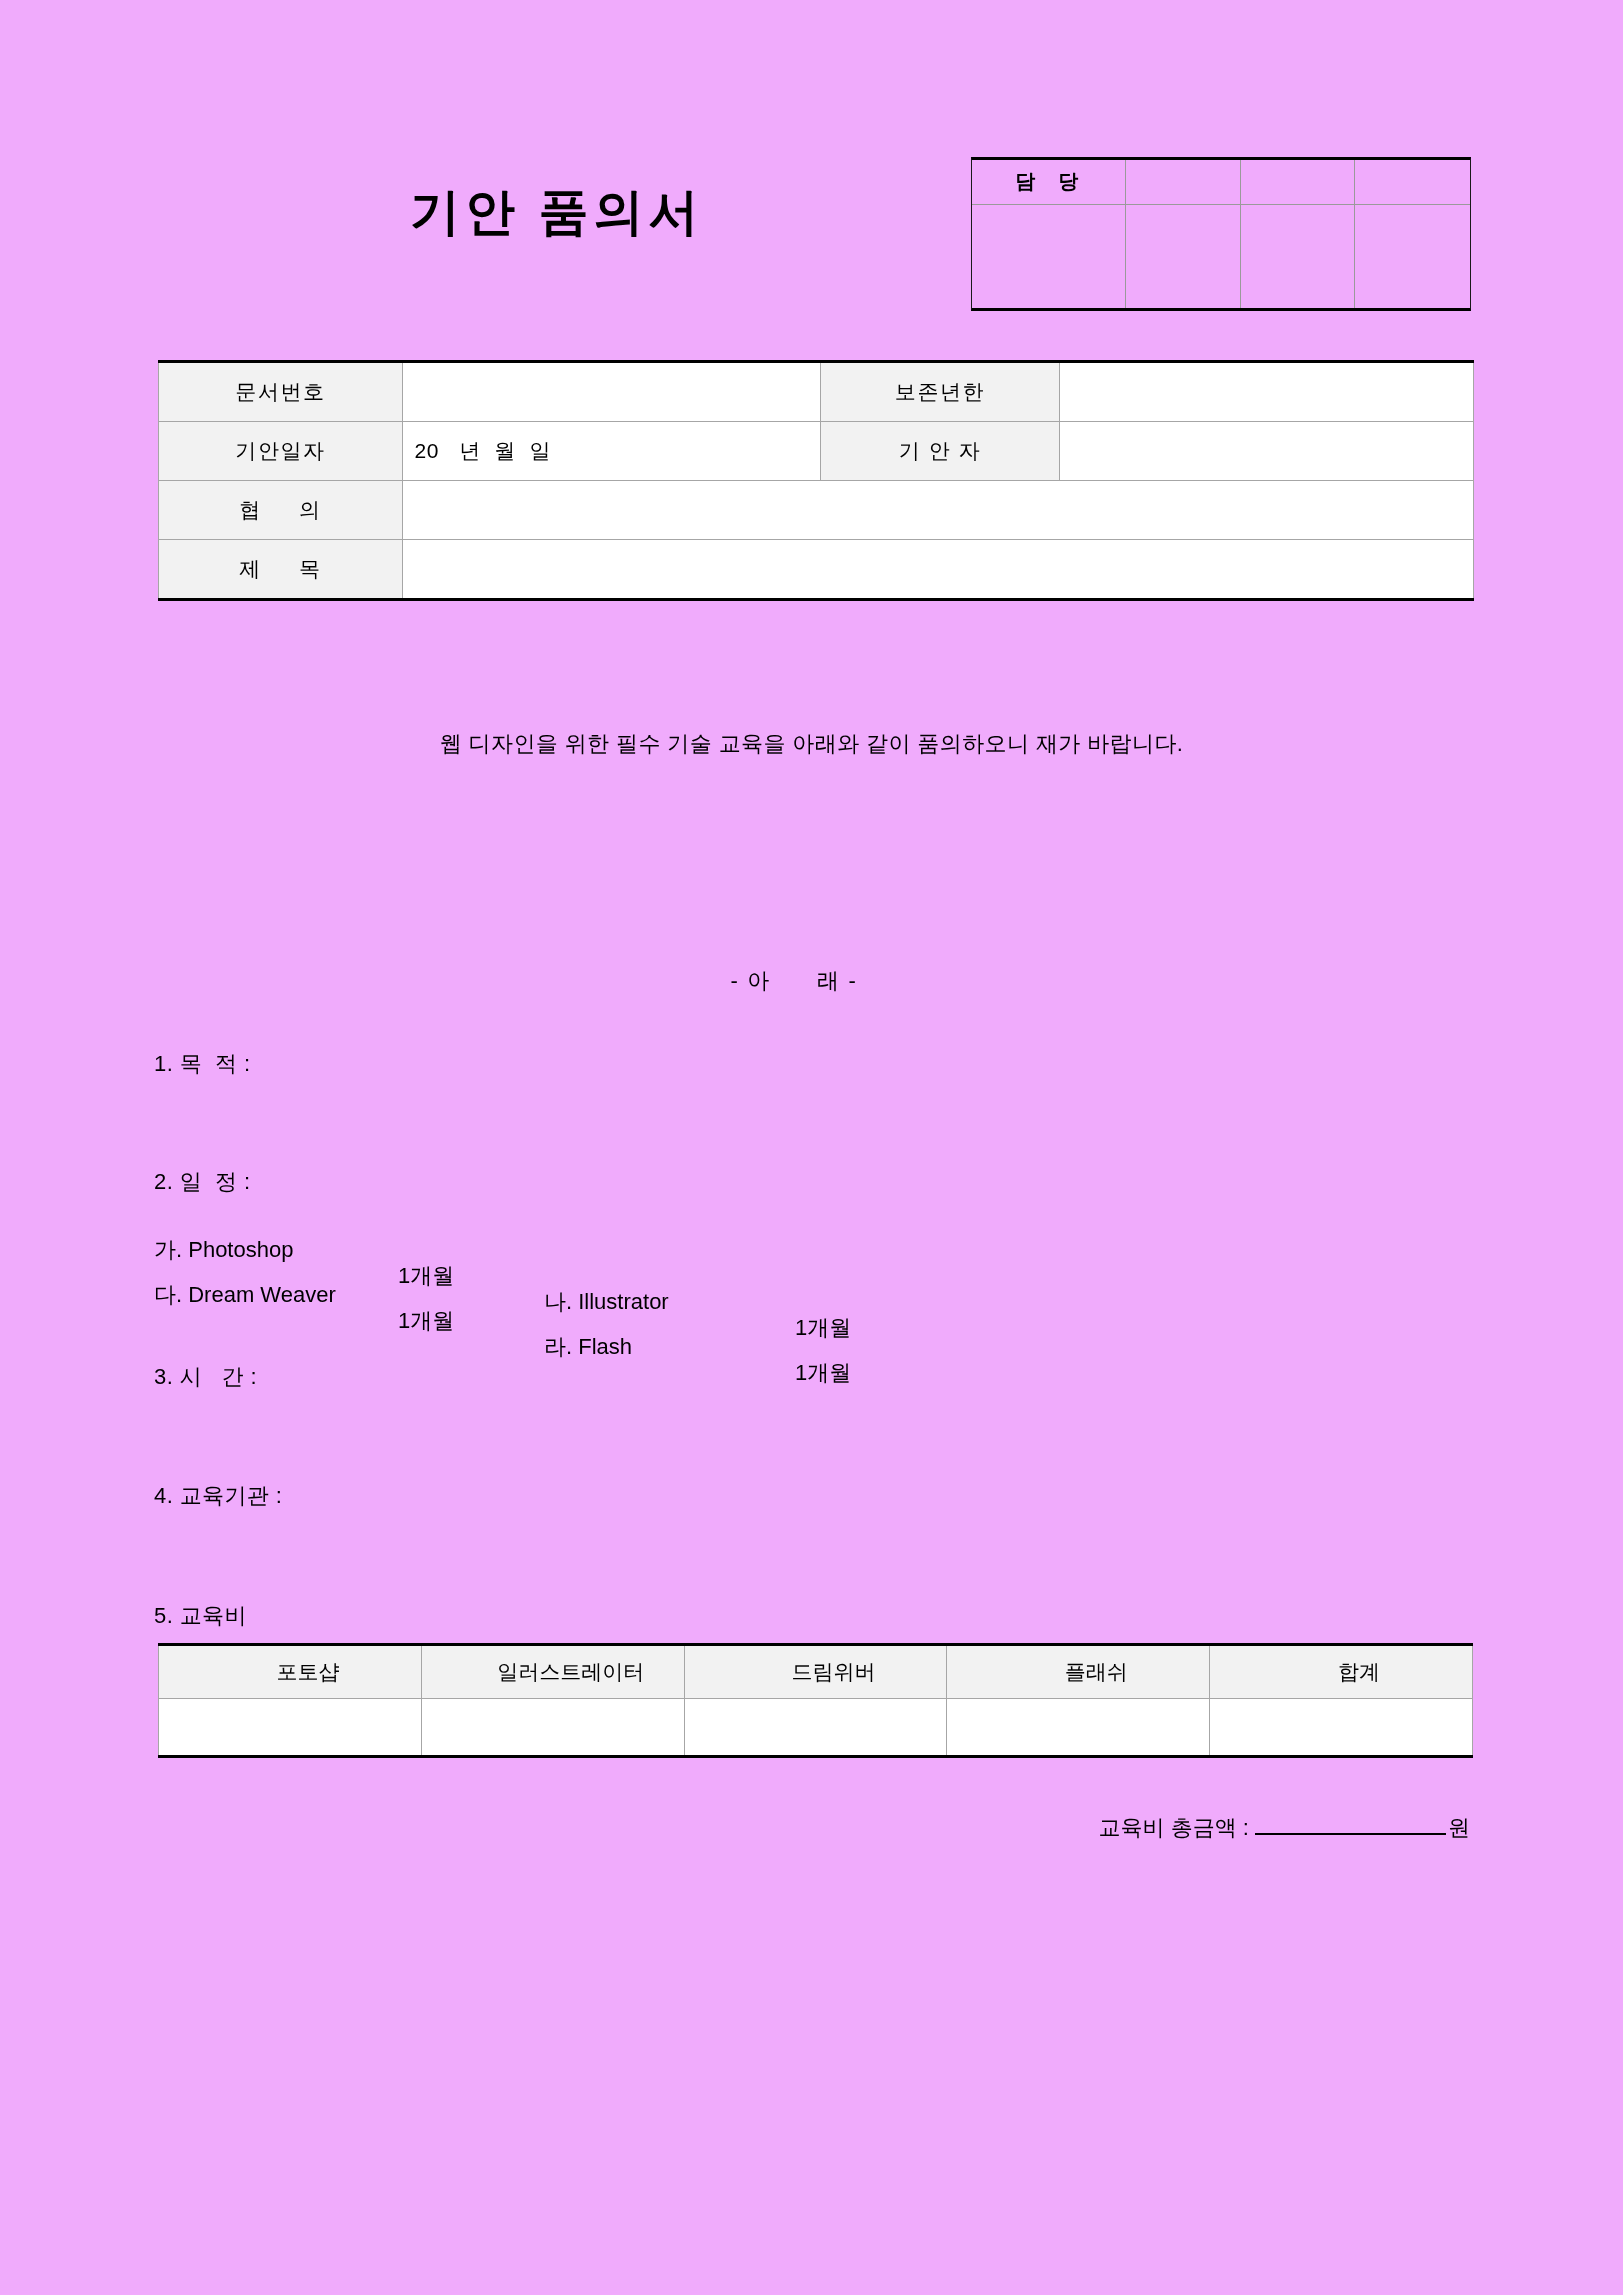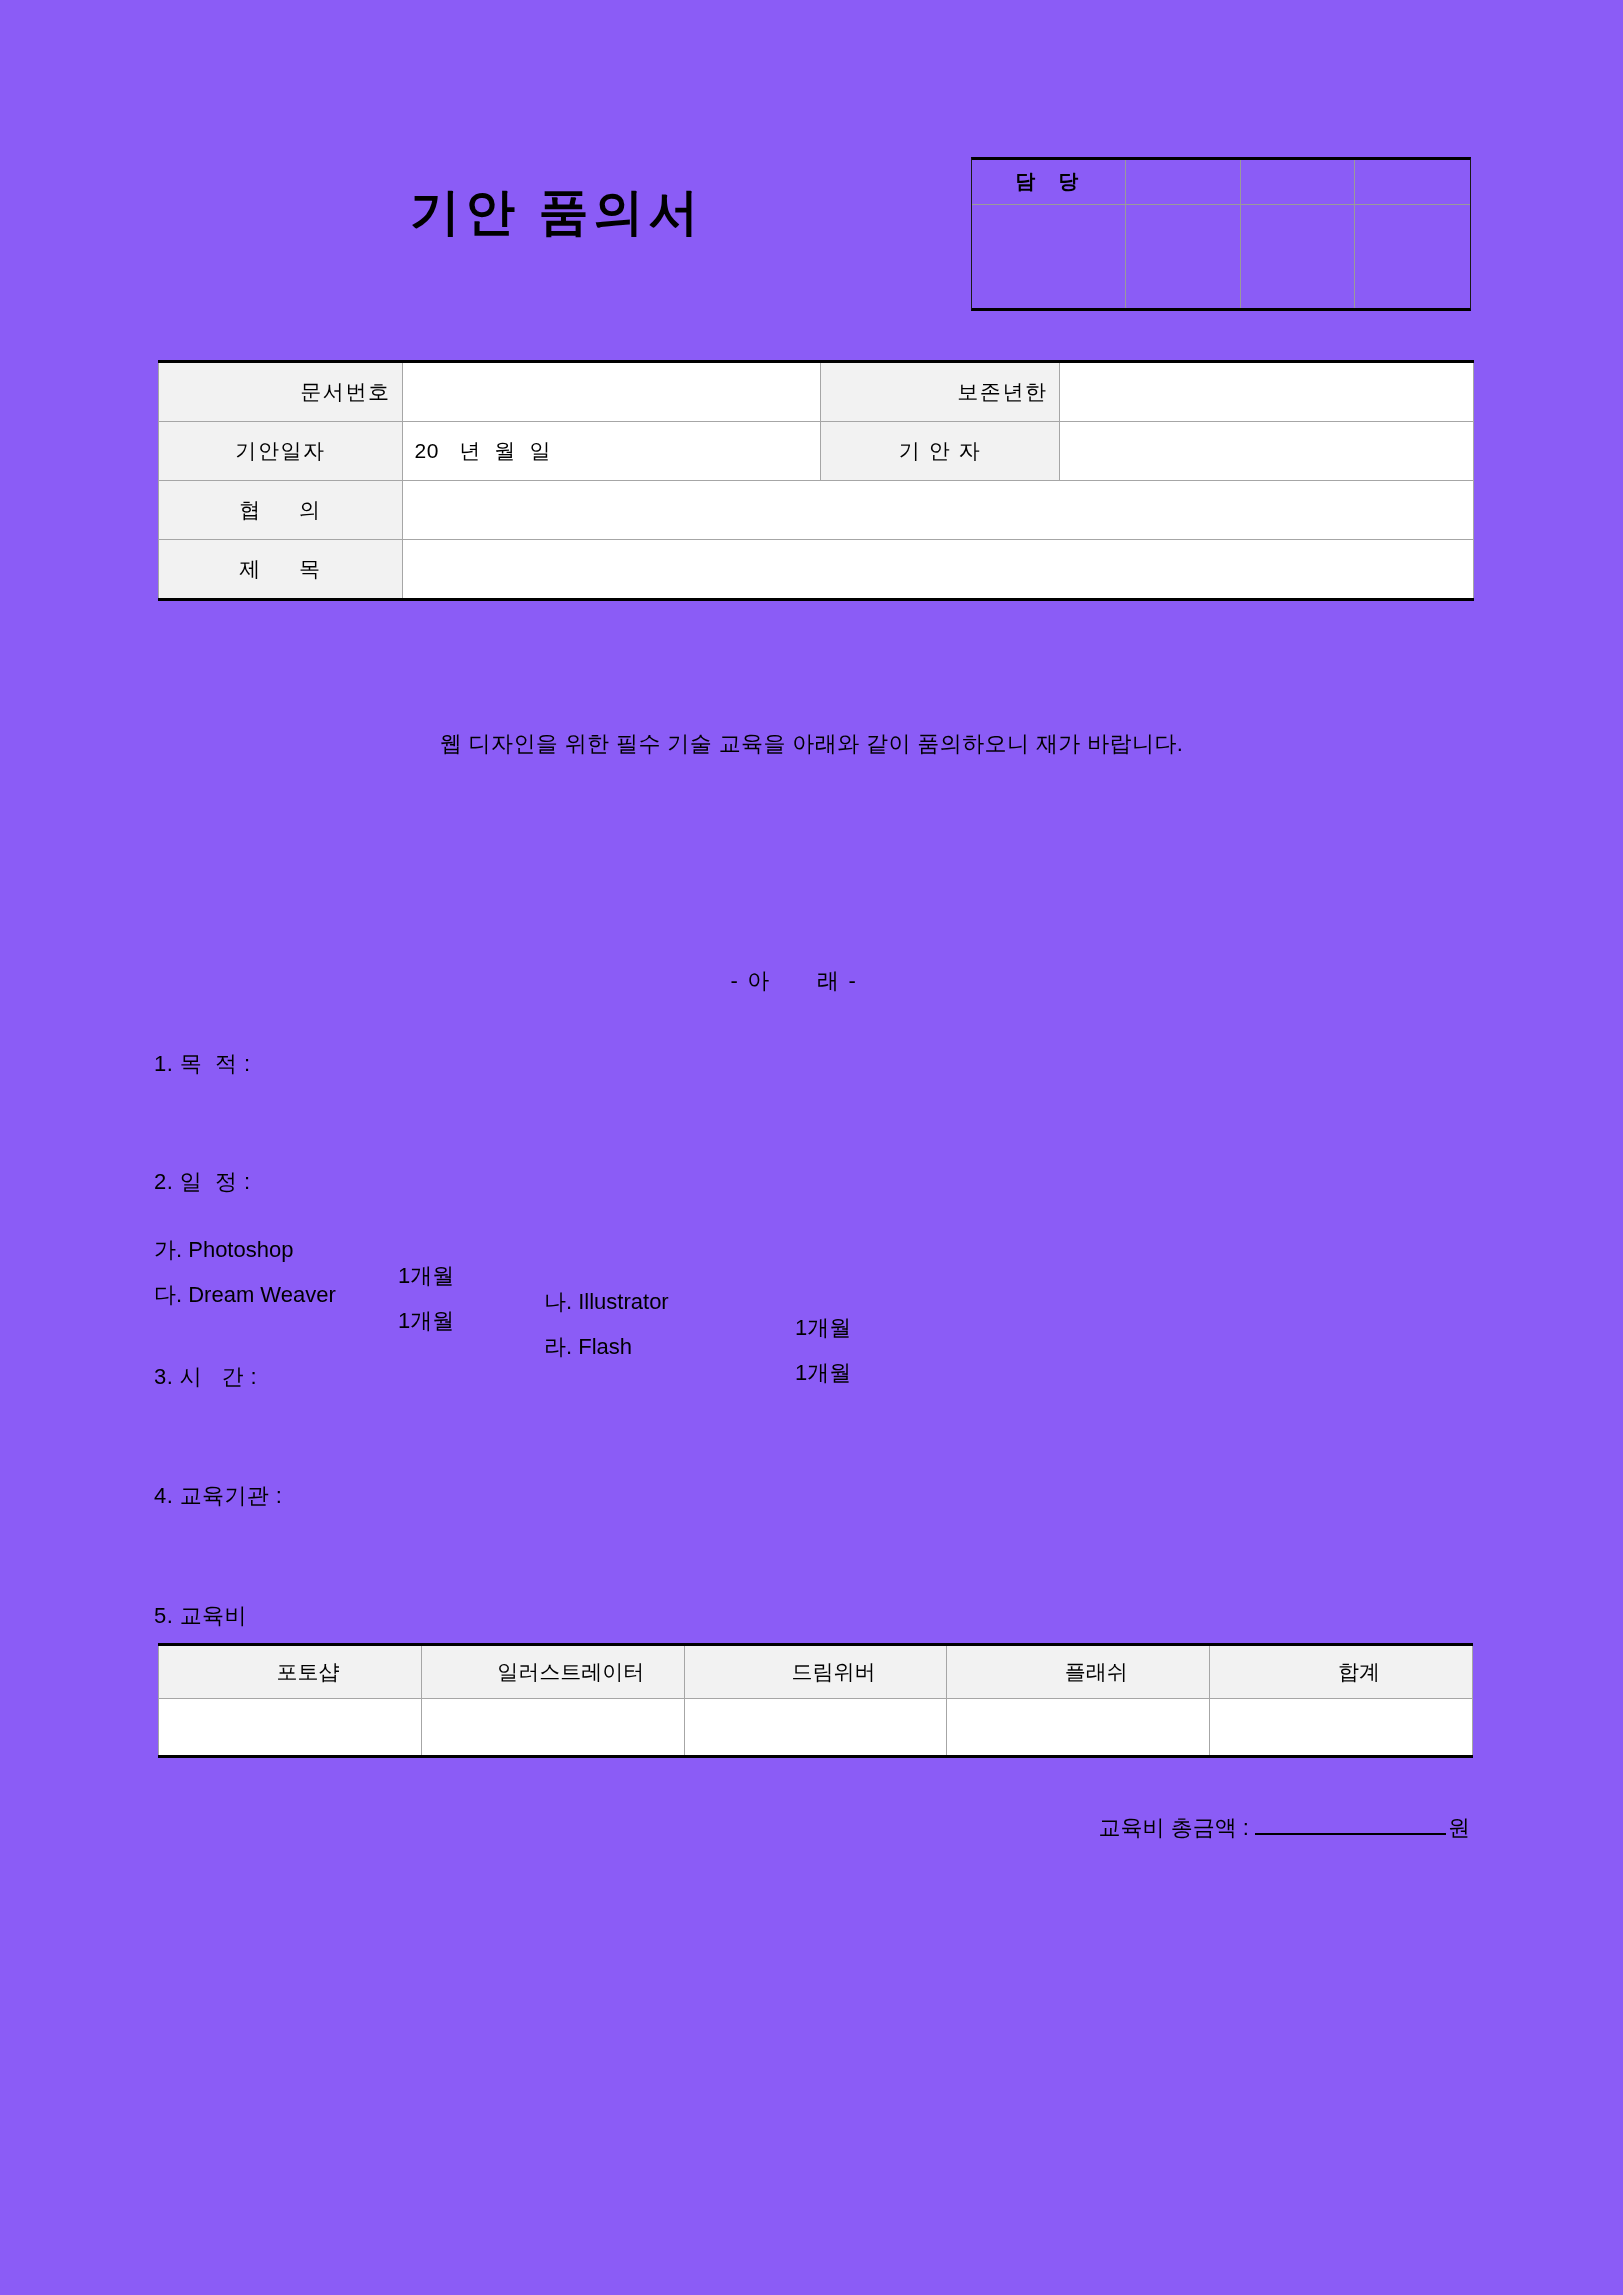--- a/index.html
+++ b/index.html
@@ -9,21 +9,21 @@
     background: #ffffff;
   }
   body {
     font-family: "Liberation Sans", "DejaVu Sans", sans-serif;
     color: #000000;
   }
   .page {
     position: relative;
     width: 1623px;
     height: 2295px;
-    background: #8b5cf6;
+    background: #f0abfc;
     overflow: hidden;
   }
 
   
   .doc-title {
     position: absolute;
     left: 410px;
     top: 187px;
     font-size: 50px;
     font-weight: bold;
@@ -81,21 +81,21 @@
     table-layout: fixed;
   }
   .info-table td {
     height: 58px;
     border: 1.6px solid #a6a6a6;
     padding: 0 11.4px;
     font-size: 21px;
     vertical-align: middle;
     white-space: pre;
   }
-  .info-table tr:first-child td { border-top: 3.2px solid #000000; text-align: right; }
+  .info-table tr:first-child td { border-top: 3.2px solid #000000; }
   .info-table tr:last-child td { border-bottom: 3.2px solid #000000; }
   .info-table td.lbl {
     background: #f2f2f2;
     text-align: center;
     letter-spacing: 1.6px;
   }
   .info-table td.val {
     background: #ffffff;
     text-align: left;
     letter-spacing: 0.8px;

